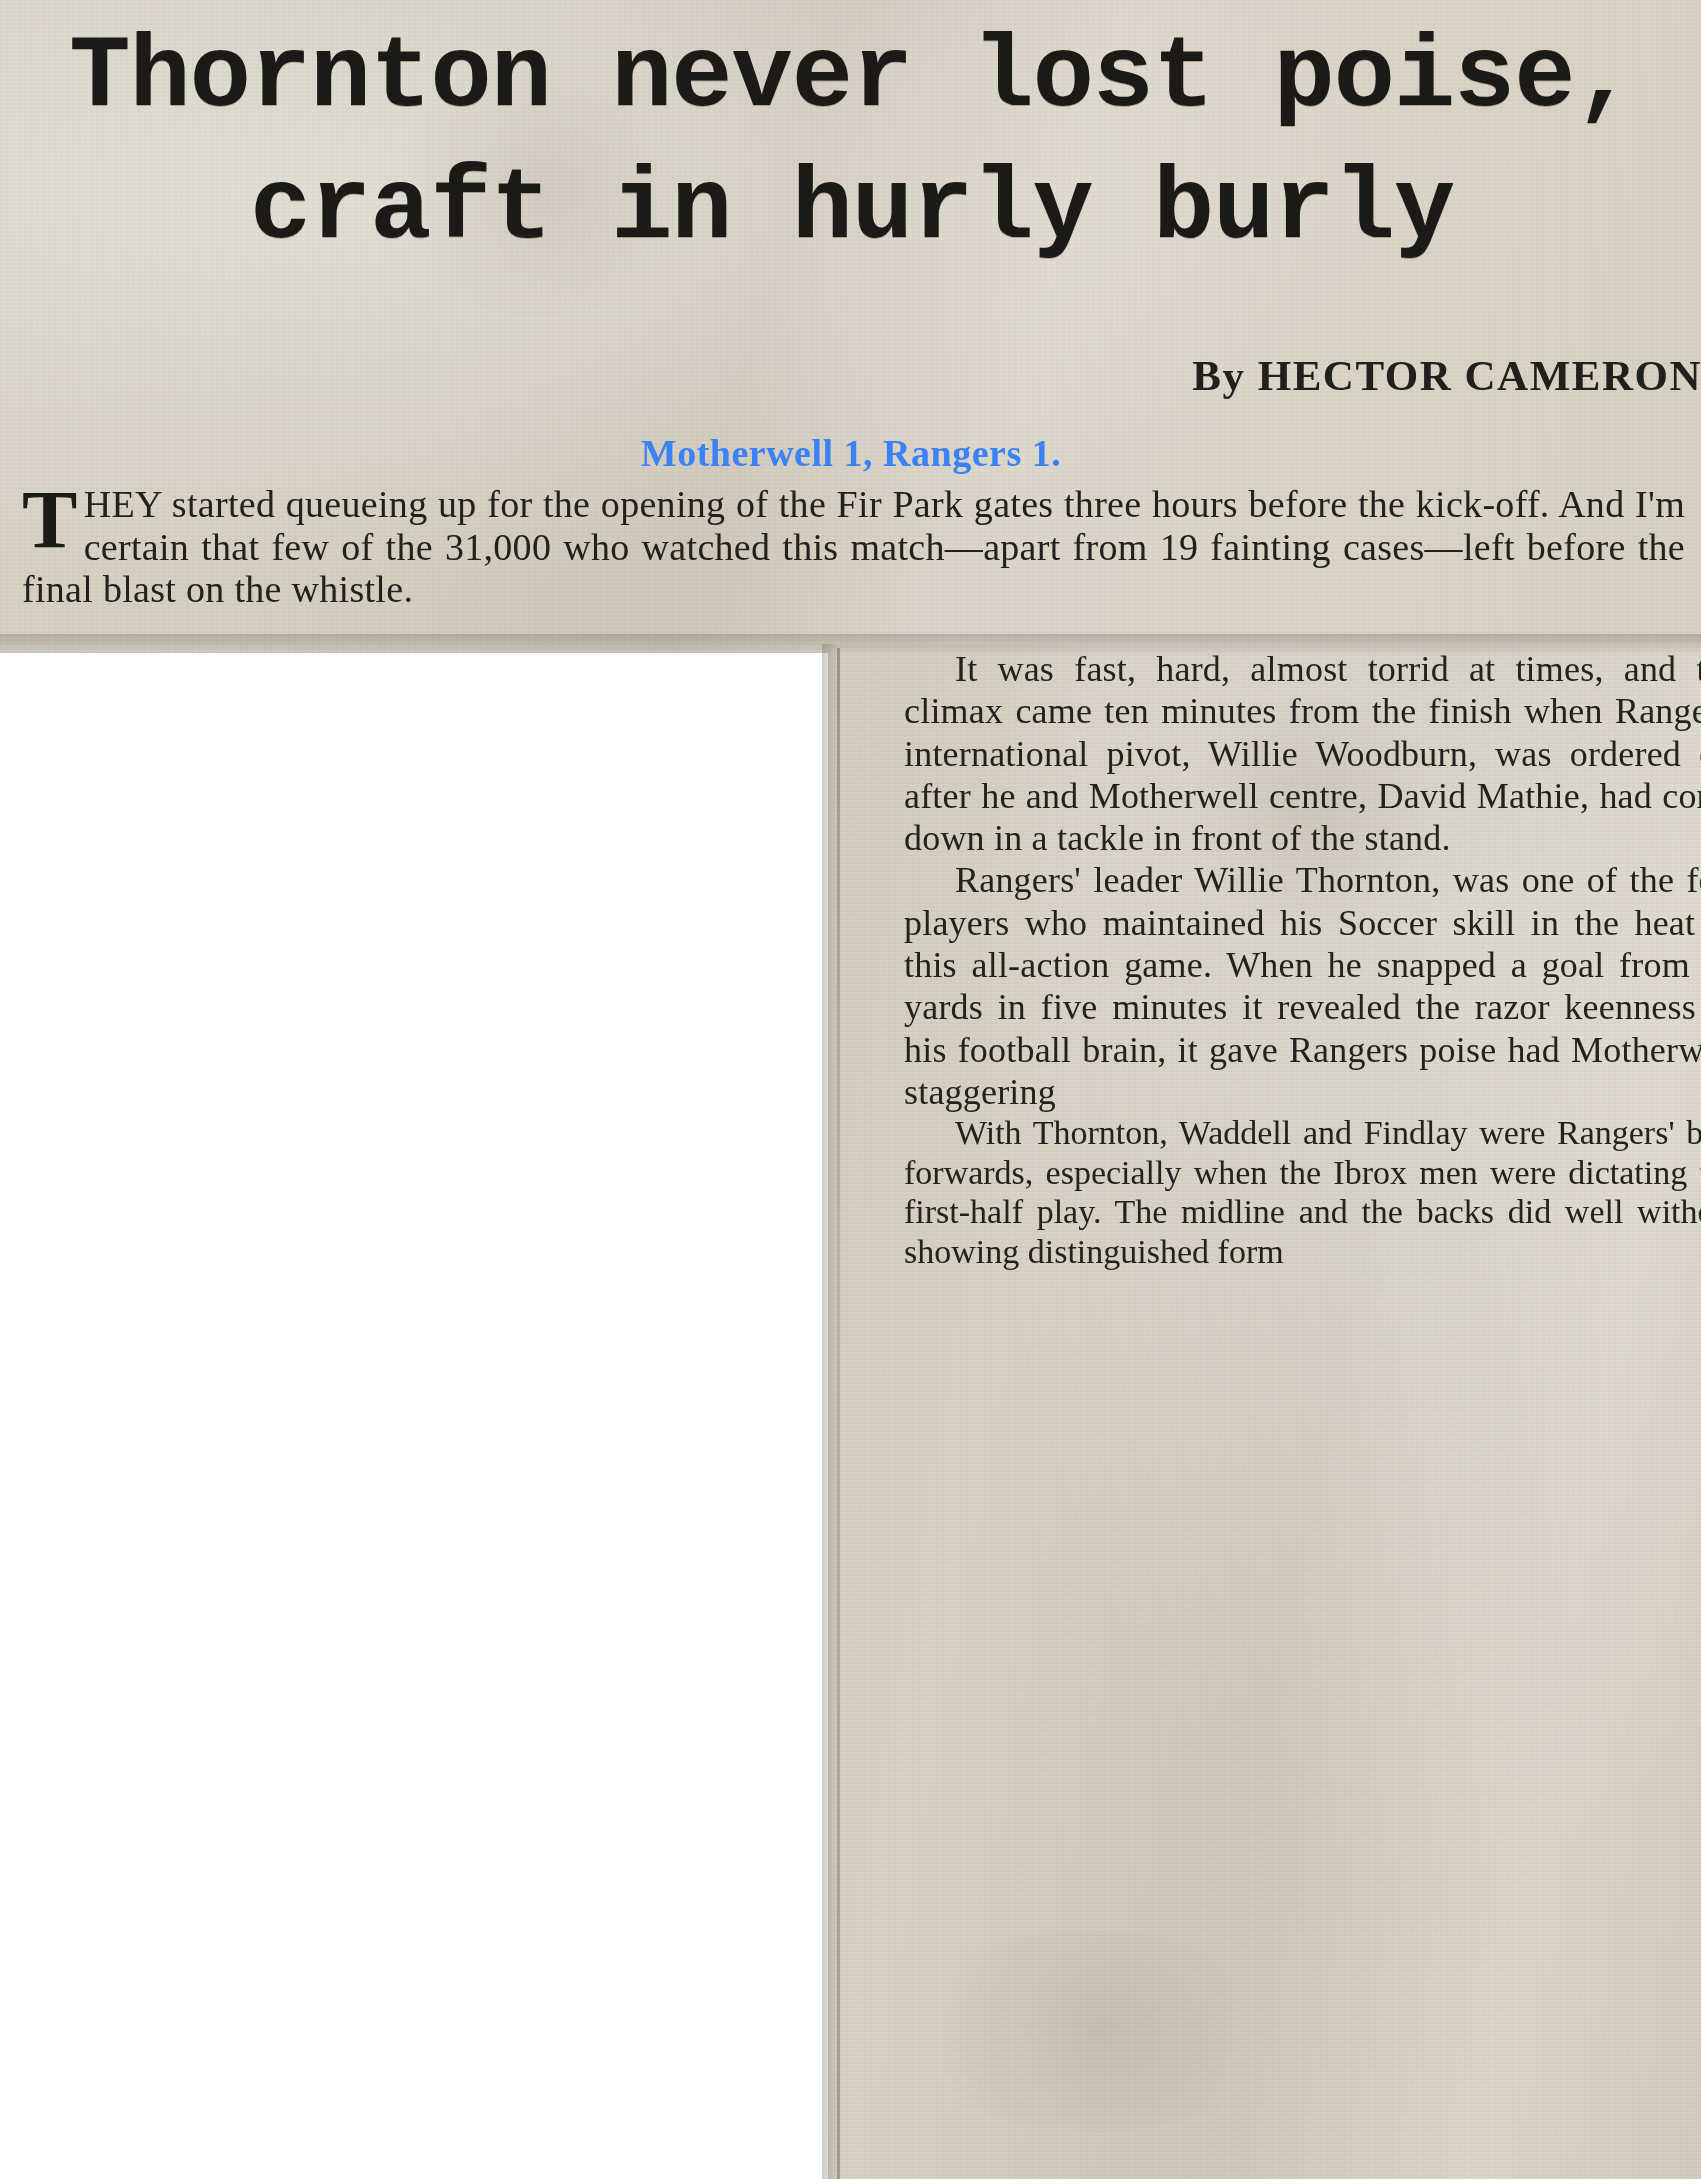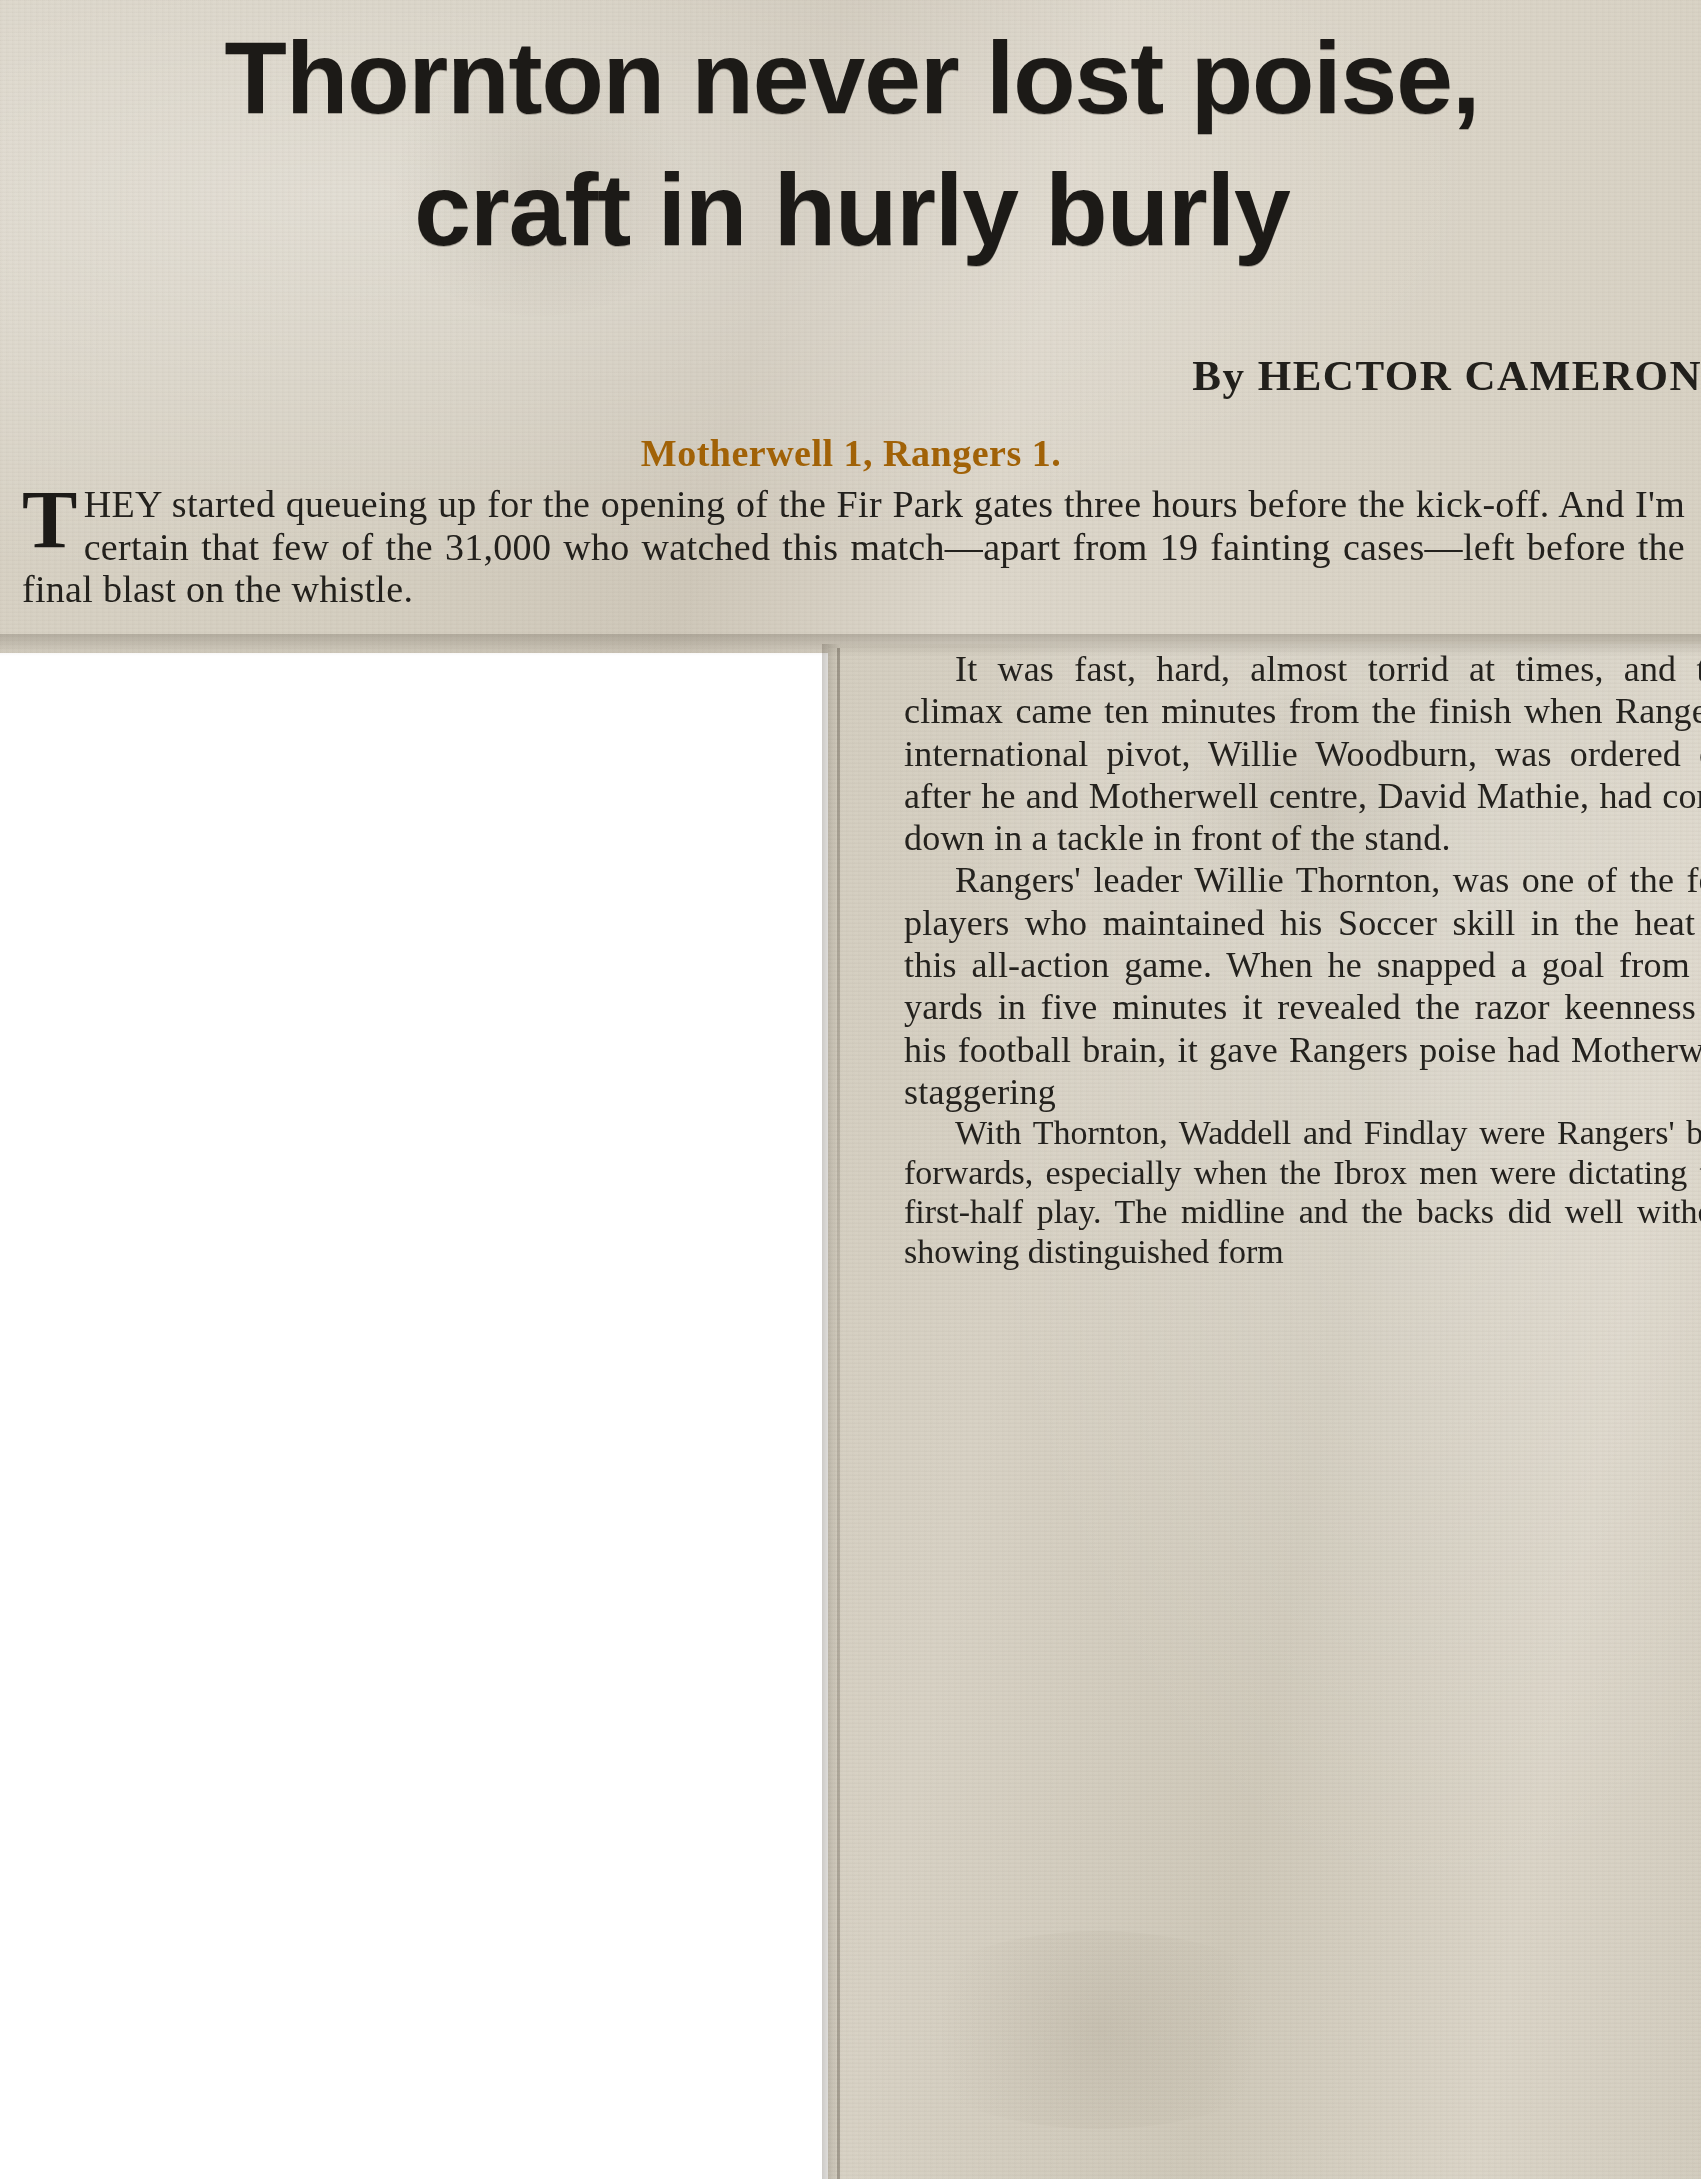--- a/index.html
+++ b/index.html
@@ -66,21 +66,21 @@
     left: 822px; top: 644px; width: 18px; height: 1536px;
     background: linear-gradient(90deg, rgba(90,82,70,0.30), rgba(255,255,255,0));
   }
 
   
   .headline {
     position: absolute;
     left: 40px; top: 18px;
     width: 1624px;
     text-align: center;
-    font-family: Liberation Sans, sans-serif;
+    font-family: Liberation Mono, monospace;
     font-weight: bold;
     font-size: 102px;
     line-height: 1.18;
     color: #1c1a17;
     letter-spacing: -1px;
     text-shadow: 0 1px 0 rgba(70,64,55,0.35);
   }
   .headline .l1 { display: block; }
   .headline .l2 { display: block; margin-top: 12px; text-align: center; }
 
@@ -97,21 +97,21 @@
   }
   .score {
     position: absolute;
     left: 0; top: 431px;
     width: 1702px;
     text-align: center;
     font-family: "Liberation Serif", serif;
     font-weight: bold;
     font-size: 38px;
     letter-spacing: 0.5px;
-    color: #a16207;
+    color: #3b82f6;
   }
 
   
   .lede {
     position: absolute;
     left: 22px; top: 483px;
     width: 1663px;
     font-family: "Liberation Serif", serif;
     font-size: 38px;
     line-height: 1.12;

